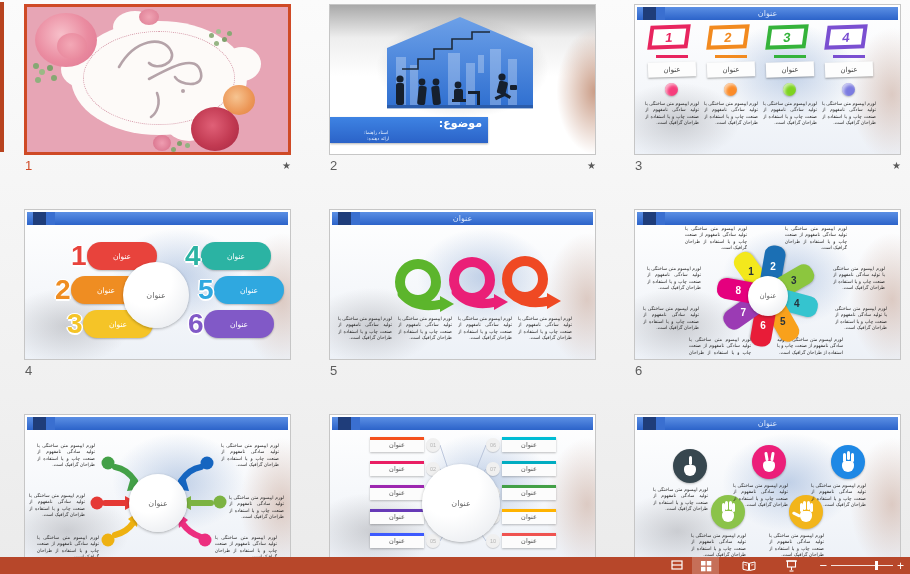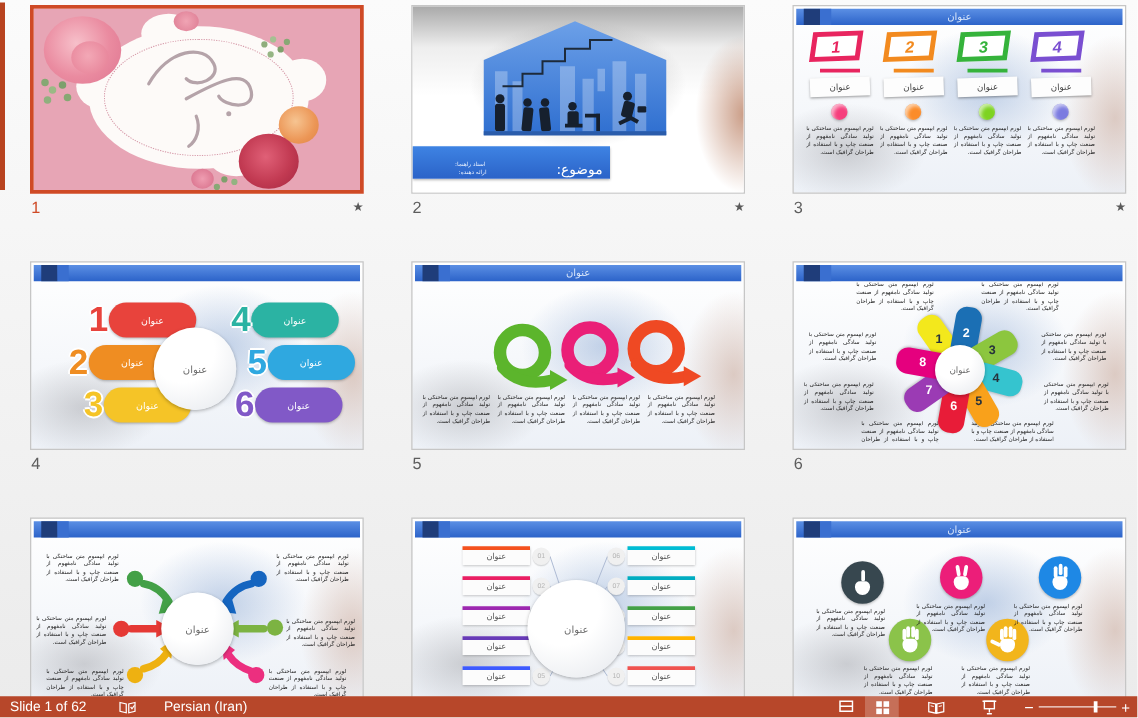--- a/index.html
+++ b/index.html
@@ -177,21 +177,21 @@
           <rect x="147" y="86" width="3" height="14"></rect>
         <circle cx="172" cy="72" r="3.6"></circle>
           <rect x="168" y="76" width="9" height="13" rx="2" transform="rotate(14 172 82)"></rect>
         <rect x="170" y="88" width="11" height="3.2" transform="rotate(30 175 90)"></rect>
         <rect x="165" y="90" width="10" height="3.2" transform="rotate(-25 170 92)"></rect>
         <rect x="180" y="80" width="7" height="5" rx="1"></rect>
       </g>
       <rect x="57" y="100" width="146" height="3.4" fill="#2a5cab"></rect>
     </svg>
     <div style="position:absolute; left:0; top:112px; width:158px; height:26px; background:linear-gradient(#3e83e3,#2b63c8); box-shadow:0 1px 2px rgba(0,0,0,.3);">
-      <div class="fa" style="position:absolute; right:6px; top:12px; font-size:11px; font-weight:normal; color:#fff; direction:rtl;">موضوع:</div>
+      <div class="fa" style="position:absolute; right:6px; top:0px; font-size:11px; font-weight:bold; color:#fff; direction:rtl;">موضوع:</div>
       <div class="fa" style="position:absolute; left:34px; top:13px; font-size:4.6px; color:#eaf2ff; direction:rtl;">استاد راهنما:</div>
       <div class="fa" style="position:absolute; left:37px; top:19px; font-size:4.6px; color:#eaf2ff; direction:rtl;">ارائه دهنده:</div>
     </div>
   </div>
 </div>
 
 <div class="thumb slide-bg" style="left:634px; top:4px;">
   <div class="hdr">
     <span class="sq"></span>
       <span class="sq2"></span>
@@ -521,30 +521,20 @@
 <div class="star" style="left:282px; top:160px;">★</div>
 <div class="snum" style="left:330px; top:158px;">2</div>
 <div class="star" style="left:587px; top:160px;">★</div>
 <div class="snum" style="left:635px; top:158px;">3</div>
 <div class="star" style="left:892px; top:160px;">★</div>
 <div class="snum" style="left:25px; top:363px;">4</div>
 <div class="snum" style="left:330px; top:363px;">5</div>
 <div class="snum" style="left:635px; top:363px;">6</div>
 
 <div class="statusbar">
-  <div class="sb-left">
-    <span style="margin-left:8px;">Slide 1 of 62</span>
-    <span style="margin-left:26px; display:flex;">
-      <svg width="14" height="12" viewBox="0 0 14 12">
-        <path d="M1,2 L6,3.2 L6,10.2 L1,9 Z M13,2 L8,3.2 L8,10.2 L13,9 Z" fill="none" stroke="#fff" stroke-width="1"></path>
-        <path d="M9.5,5.5 L10.6,7 L12.6,4.2" fill="none" stroke="#fff" stroke-width="1"></path>
-      </svg>
-    </span>
-    <span style="margin-left:22px;">Persian (Iran)</span>
-  </div>
   <div class="sb-right">
     <div class="viewbtn">
       <svg width="12" height="11" viewBox="0 0 12 11">
           <rect x="1" y="1" width="10" height="8" fill="none" stroke="#fff" stroke-width="1.2"></rect>
           <line x1="1" y1="5" x2="11" y2="5" stroke="#fff" stroke-width="1.2"></line>
         </svg>
     </div>
     <div class="viewbtn active" style="margin-left:2px;">
       <svg width="12" height="12" viewBox="0 0 12 12">
           <g fill="#fff">

